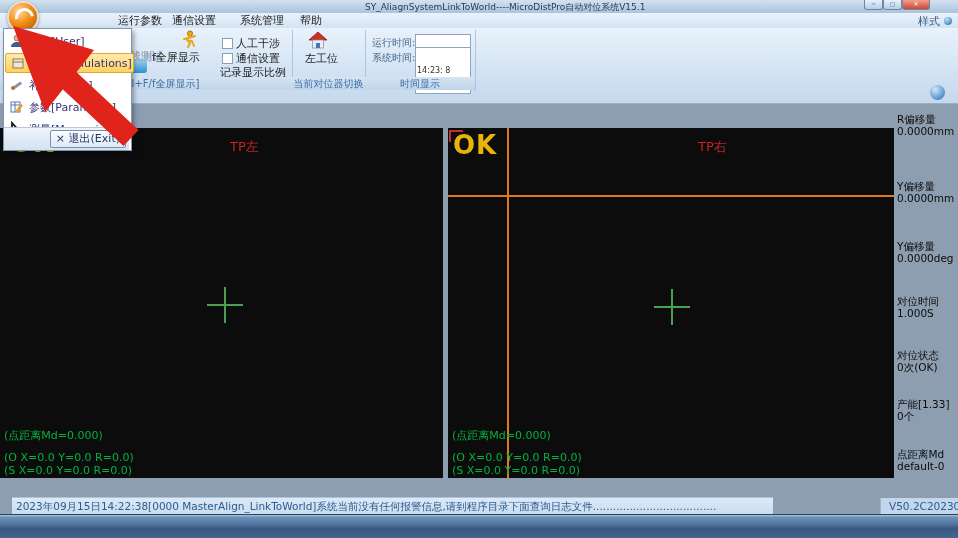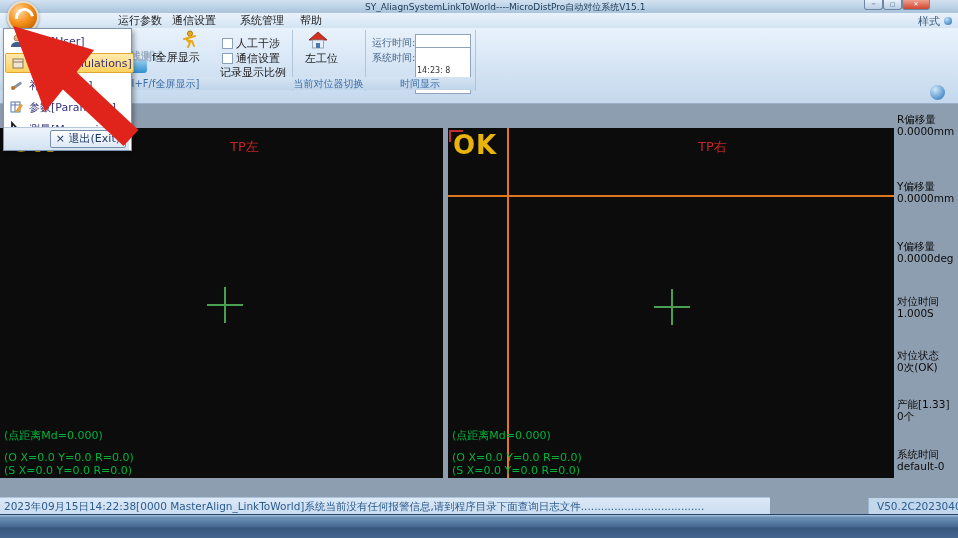--- a/index.html
+++ b/index.html
@@ -50,22 +50,22 @@
   .cross{position:absolute;width:36px;height:36px;}
   .cross::before{content:"";position:absolute;left:0;top:17px;width:36px;height:2px;background:#49a050;}
   .cross::after{content:"";position:absolute;left:17px;top:0;width:2px;height:36px;background:#49a050;}
   .cam-green{position:absolute;font-size:11px;color:#00b33e;white-space:nowrap;}
   .orange-v{position:absolute;width:2px;background:#e07820;}
   .orange-h{position:absolute;height:2px;background:#e07820;}
   .corner-mark{position:absolute;width:12px;height:10px;border-left:2px solid #c03030;border-top:2px solid #c03030;}
   
   .sp-item{position:absolute;left:897px;width:60px;font-size:10.5px;line-height:12px;color:#0b0b0b;}
   
-  .statusbar{position:absolute;left:0;top:497px;width:761px;height:17px;
-    background:linear-gradient(#dcE9f7,#c9dcf0);border-top:1px solid #aec4da;padding-left:9px;}
+  .statusbar{position:absolute;left:12px;top:497px;width:761px;height:17px;
+    background:linear-gradient(#dcE9f7,#c9dcf0);border-top:1px solid #aec4da;}
   .status-msg{position:absolute;left:4px;top:2px;font-size:10.5px;color:#2d5c8e;white-space:nowrap;
     width:860px;overflow:hidden;}
   .status-ver{position:absolute;left:868px;top:0;width:90px;height:17px;background:#c3d7ec;
     border-left:1px solid #9cb6d2;font-size:10.5px;color:#2d5c8e;line-height:17px;padding-left:8px;box-sizing:border-box;}
   
   .taskbar{position:absolute;left:0;top:514px;width:958px;height:24px;
     background:linear-gradient(#a7c3dd 0%,#6d91b6 10%,#496d96 45%,#39587f 55%,#42648c 92%,#50739c 100%);
     border-top:1px solid #2a4468;}
   
   .appmenu{position:absolute;left:3px;top:28px;width:127px;height:121px;z-index:110;
@@ -193,21 +193,21 @@
   </div>
   <div class="sp-item" style="top:349px">
     <div>对位状态</div>
     <div>0次(OK)</div>
   </div>
   <div class="sp-item" style="top:398px">
     <div>产能[1.33]</div>
     <div>0个</div>
   </div>
   <div class="sp-item" style="top:448px">
-    <div>系统时间</div>
+    <div>点距离Md</div>
     <div>default-0</div>
   </div>
 
   <div class="statusbar">
     <div class="status-msg">2023年09月15日14:22:38[0000 MasterAlign_LinkToWorld]系统当前没有任何报警信息,请到程序目录下面查询日志文件.....................................</div>
     <div class="status-ver">V50.2C20230407N</div>
   </div>
 
   <div class="taskbar">
     

